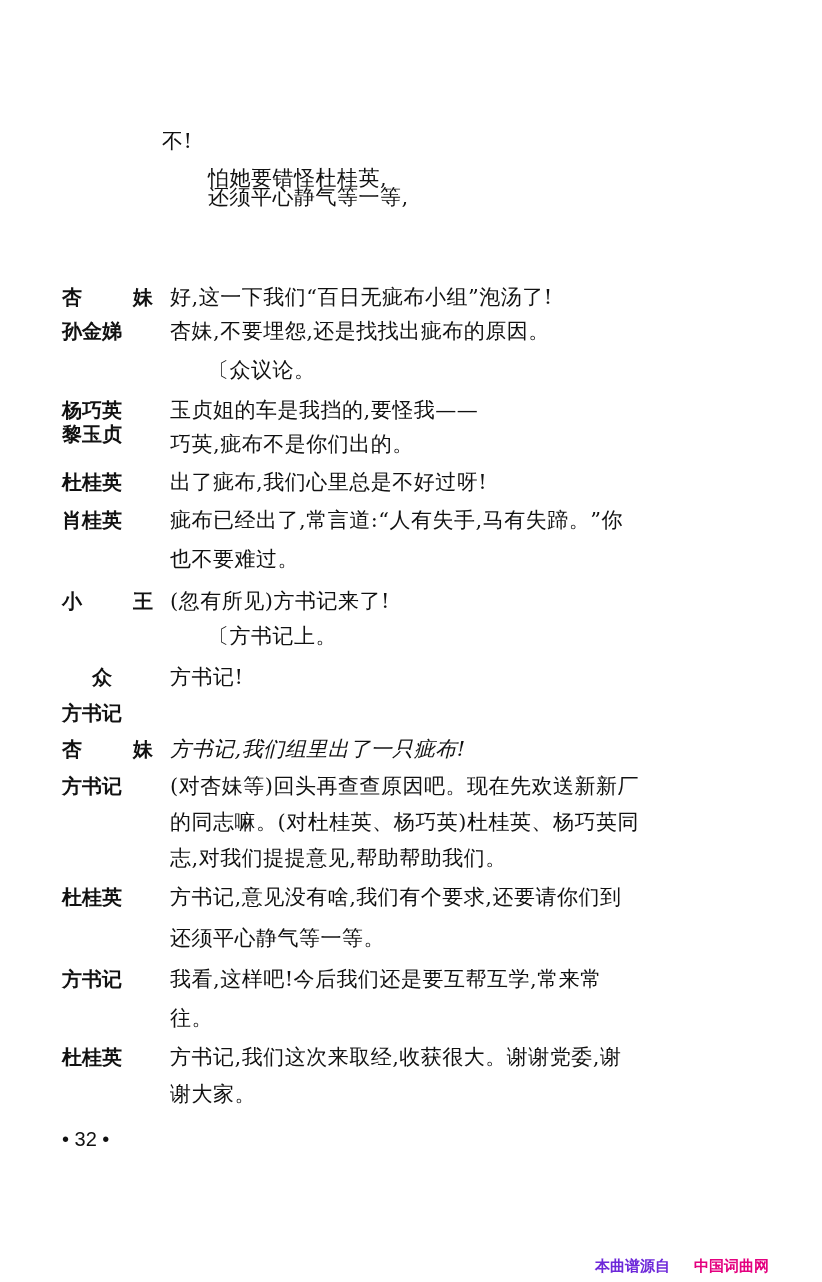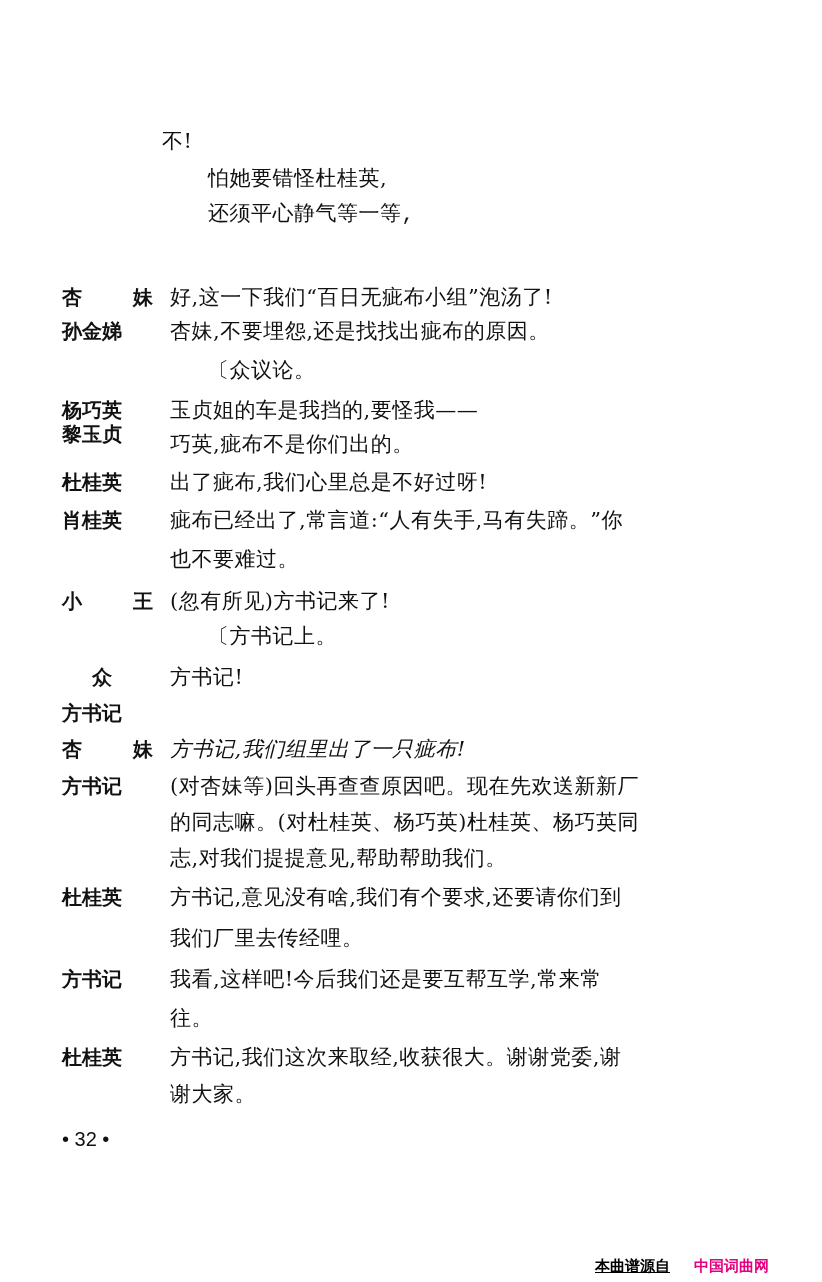--- a/index.html
+++ b/index.html
@@ -6,30 +6,30 @@
   body { width:822px; height:1282px; position:relative; overflow:hidden;
          font-family:"DejaVu Serif", "Liberation Serif", serif; color:#111; }
   .page { position:absolute; left:0; top:0; width:822px; height:1282px; }
   .line { position:absolute; font-size:21px; line-height:28px; white-space:nowrap; letter-spacing:0.5px; }
   .spk { position:absolute; left:62px; width:80px; font-family:"DejaVu Sans", sans-serif; font-weight:bold; font-size:20px; line-height:28px; white-space:nowrap; }
   .spk.spaced { letter-spacing:22px; }
   .text { left:162px;margin-left:8px; }
   .indent { left:208px; }
   .pageno { position:absolute; left:62px; top:1128px; font-size:20px; font-family:"Liberation Sans", sans-serif; }
   .footer { position:absolute; top:1257px; font-family:"DejaVu Sans", sans-serif; font-weight:bold; font-size:15px; line-height:18px; }
-  .footer .src { color:#000000;text-decoration:underline; }
+  .footer .src { color:#6d28d9; }
   .footer .site { color:#e4007f; margin-left:24px;text-align:right; }
 </style>
 </head>
 <body>
 
 <div class="page">
   <div class="line" style="left:162px; top:127px;">不!</div>
   <div class="line indent" style="top:164px;">怕她要错怪杜桂英,</div>
-  <div class="line indent" style="top:201px;font-family:Liberation Mono, monospace;">还须平心静气等一等,</div>
+  <div class="line indent" style="top:183px;">还须平心静气等一等,</div>
 
   <div class="spk spaced" style="top:283px;">杏 妹</div>
   <div class="line text" style="top:283px;">好,这一下我们“百日无疵布小组”泡汤了!</div>
 
   <div class="spk" style="top:317px;">孙金娣</div>
   <div class="line text" style="top:317px;">杏妹,不要埋怨,还是找找出疵布的原因。</div>
 
   <div class="line indent" style="top:356px;">〔众议论。</div>
 
   <div class="spk" style="top:396px;">杨巧英</div>
@@ -58,21 +58,21 @@
   <div class="spk spaced" style="top:735px;">杏 妹</div>
   <div class="line text" style="top:735px;font-style:italic;">方书记,我们组里出了一只疵布!</div>
 
   <div class="spk" style="top:772px;">方书记</div>
   <div class="line text" style="top:772px;">(对杏妹等)回头再查查原因吧。现在先欢送新新厂</div>
   <div class="line text" style="top:844px;">志,对我们提提意见,帮助帮助我们。</div>
   <div class="line text" style="top:808px;">的同志嘛。(对杜桂英、杨巧英)杜桂英、杨巧英同</div>
 
   <div class="spk" style="top:883px;">杜桂英</div>
   <div class="line text" style="top:883px;">方书记,意见没有啥,我们有个要求,还要请你们到</div>
-  <div class="line text" style="top:924px;">我们厂里去传经哩。</div>
+  <div class="line text" style="top:924px;">还须平心静气等一等。</div>
 
   <div class="spk" style="top:965px;">方书记</div>
   <div class="line text" style="top:965px;">我看,这样吧!今后我们还是要互帮互学,常来常</div>
   <div class="line text" style="top:1004px;">往。</div>
 
   <div class="spk" style="top:1043px;">杜桂英</div>
   <div class="line text" style="top:1043px;">方书记,我们这次来取经,收获很大。谢谢党委,谢</div>
   <div class="line text" style="top:1080px;">谢大家。</div>
 
   <div class="pageno">• 32 •</div>

